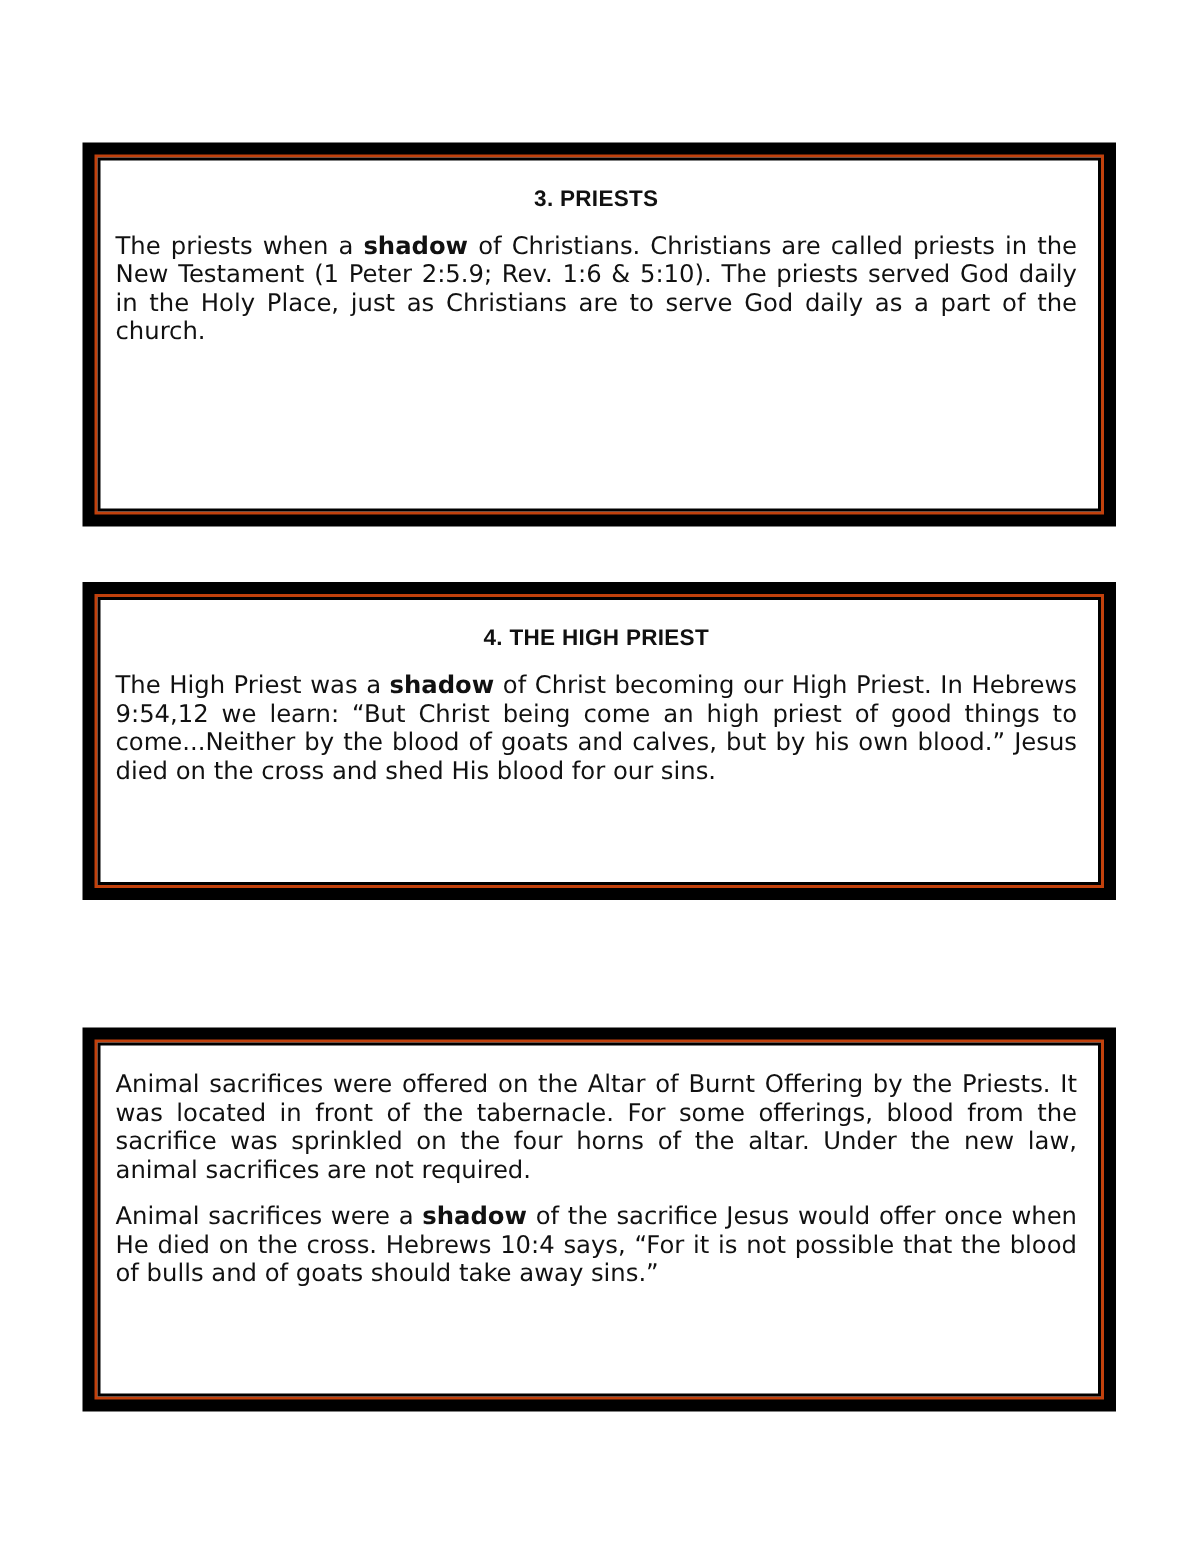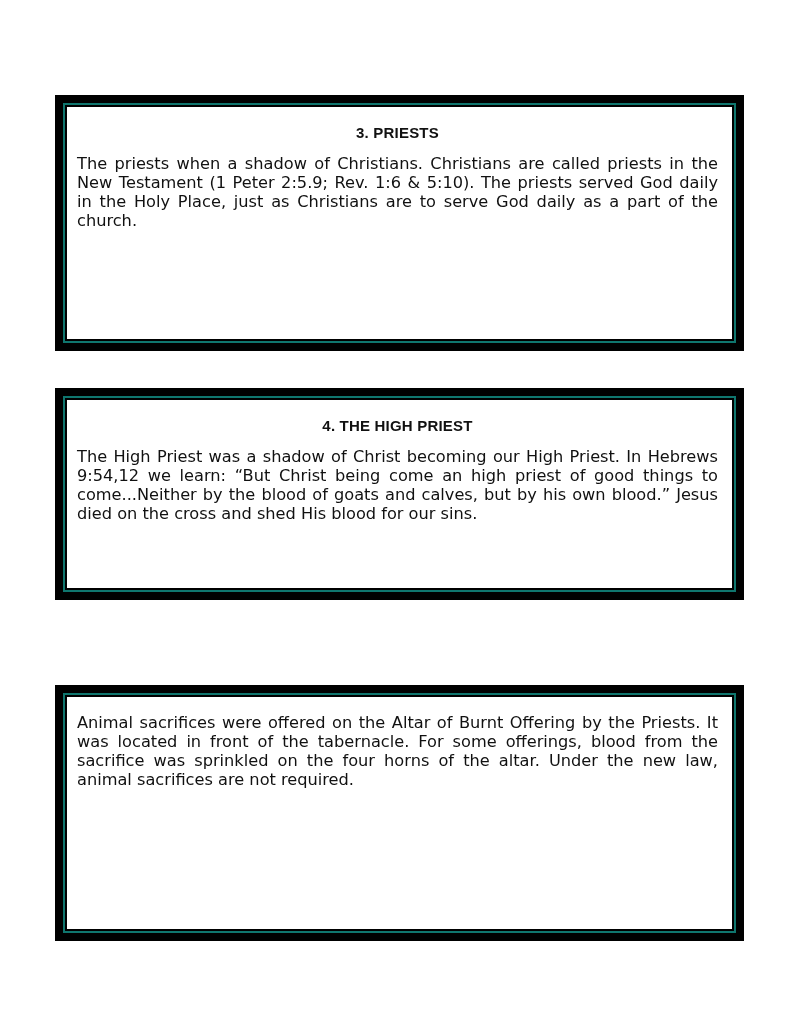--- a/index.html
+++ b/index.html
@@ -17,21 +17,21 @@
     }
     .card {
       position: absolute;
       left: 55px;
       width: 689px;
       box-sizing: border-box;
       background: #000000;
       padding: 8px;
     }
     .card-gap {
-      background: #0f766e;
+      background: #c2410c;
       padding: 2px;
       height: 100%;
       box-sizing: border-box;
     }
     .card-inner {
       border: 2px solid #000000;
       background: #ffffff;
       height: 100%;
       box-sizing: border-box;
       padding: 16px 14px 0 10px;
@@ -47,21 +47,21 @@
     }
     .card-para {
       font-size: 16.2px;
       line-height: 19px;
       text-align: justify;
       margin: 0 0 12px 0;
       letter-spacing: 0px;
       word-spacing: 0px;
     }
     .card-para b {
-      font-weight: normal;
+      font-weight: bold;
     }
     #card-1 { top: 95px; height: 256px; }
     #card-2 { top: 388px; height: 212px; }
     #card-3 { top: 685px; height: 256px; }
   </style>
 </head>
 <body>
 
 <div class="card" id="card-1">
   <div class="card-gap">
@@ -78,15 +78,16 @@
       <div class="card-title">4. THE HIGH PRIEST</div>
       <p class="card-para"><span>The High Priest was a </span><b>shadow</b><span> of Christ becoming our High Priest.  In Hebrews 9:54,12 we learn:  “But Christ being come an high priest of good things to come...Neither by the blood of goats and calves, but by his own blood.”  Jesus died on the cross and shed His blood for our sins.</span></p>
     </div>
   </div>
 </div>
 
 <div class="card" id="card-3">
   <div class="card-gap">
     <div class="card-inner">
       <p class="card-para"><span>Animal sacrifices were offered on the Altar of Burnt Offering by the Priests.  It was located in front of the tabernacle.  For some offerings, blood from the sacrifice was sprinkled on the four horns of the altar.  Under the new law, animal sacrifices are not required.</span><b></b><span></span></p>
+      <p class="card-para"><span>Animal sacrifices were a </span><b>shadow</b><span> of the sacrifice Jesus would offer once when He died on the cross.  Hebrews 10:4 says, “For it is not possible that the blood of bulls and of goats should take away sins.”</span></p>
     </div>
   </div>
 </div>
 
 </body></html>

